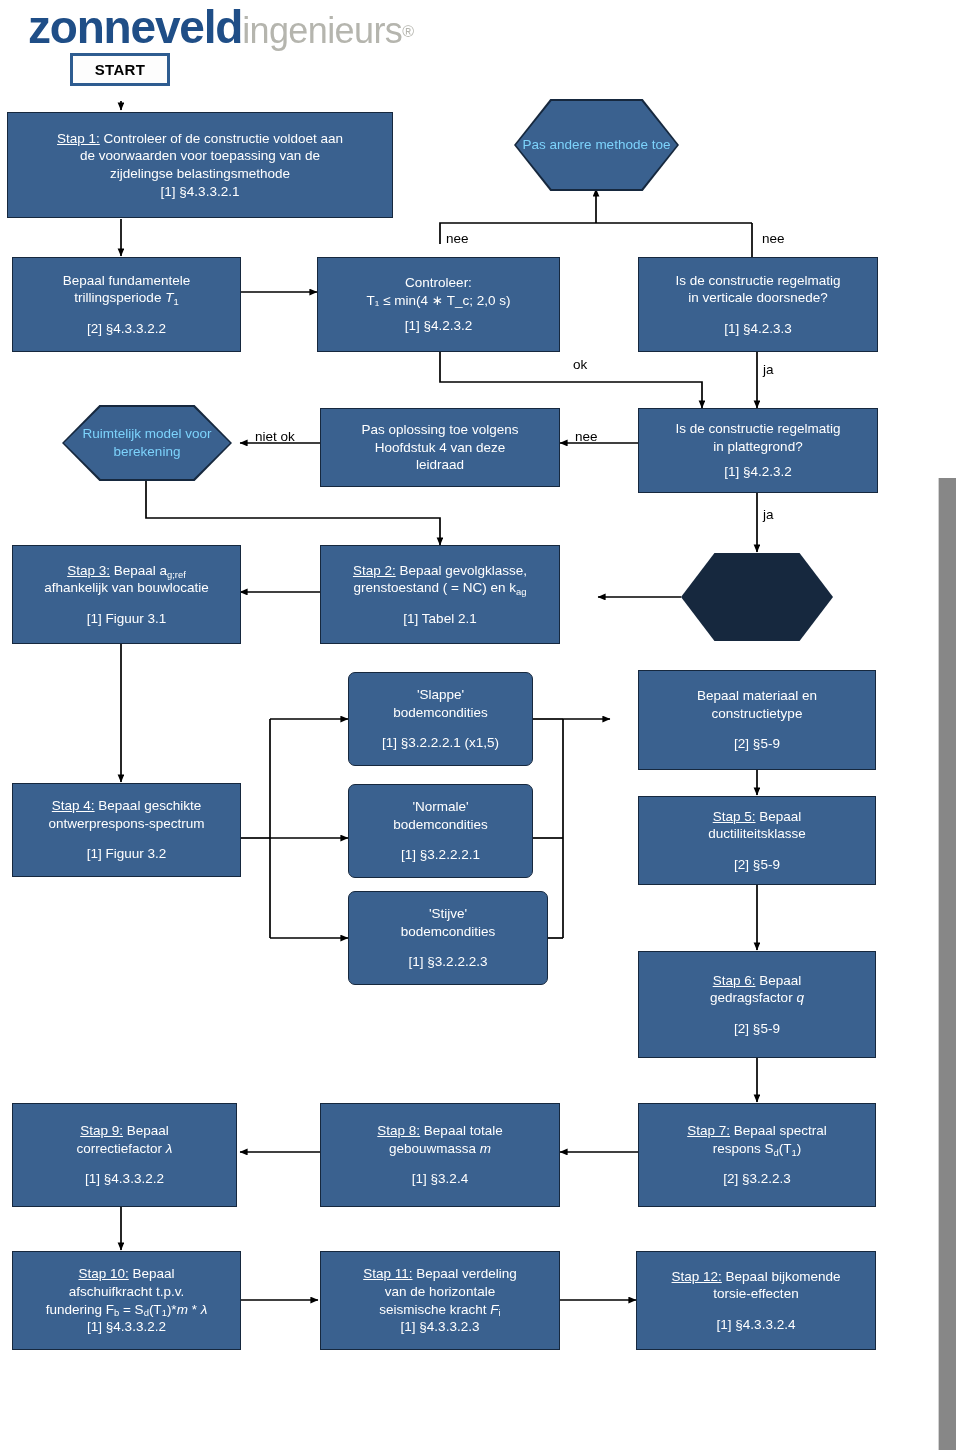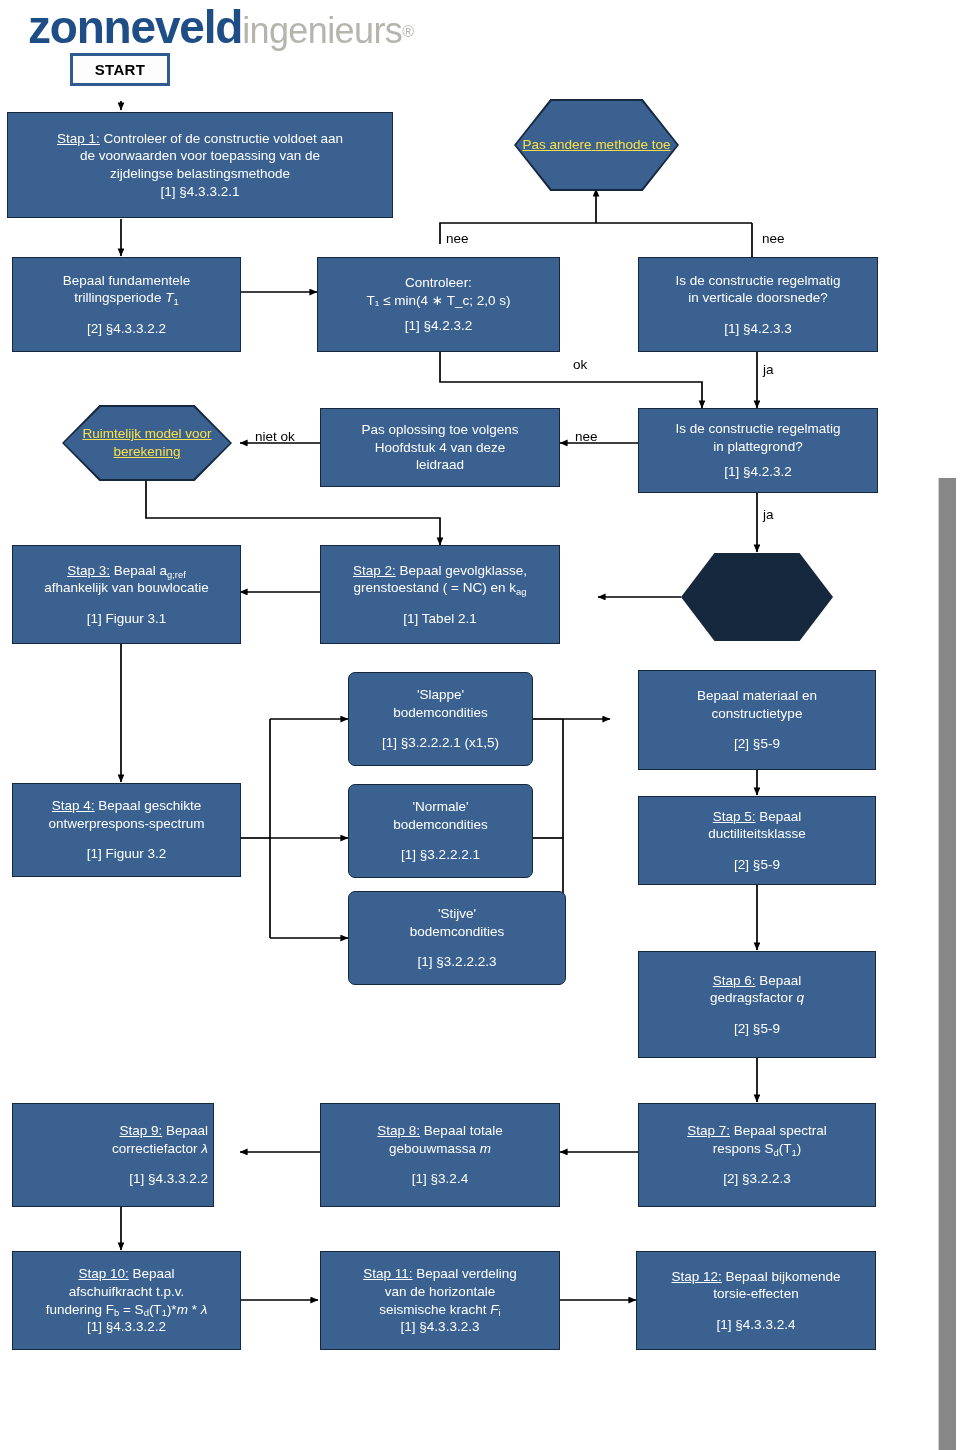--- a/index.html
+++ b/index.html
@@ -76,30 +76,29 @@
     font-size:15px;
     font-weight:bold;
     display:flex;align-items:center;justify-content:center;
     letter-spacing:0.3px;
   }
 
   
   .hex{
     position:absolute;
     background:#3A618F;
-    color:#fde047;
+    color:#7dd3fc;
     display:flex;
     align-items:center;
     justify-content:center;
     text-align:center;
     font-size:13.5px;
     line-height:1.30;
     clip-path:polygon(22% 0%,78% 0%,100% 50%,78% 100%,22% 100%,0% 50%);
     box-sizing:border-box;
-    text-decoration:underline;
   }
   .hexw{
     position:absolute;
     background:#16283E;
     clip-path:polygon(22% 0%,78% 0%,100% 50%,78% 100%,22% 100%,0% 50%);
     box-sizing:border-box;
   }
 
   
   #wires{position:absolute;left:0;top:0;width:960px;height:1450px;pointer-events:none;}
@@ -282,21 +281,21 @@
     <span class="ln">bodemcondities</span>
     <span class="ref">[1] §3.2.2.2.1 (x1,5)</span>
   </div>
 
   <div class="node rounded" style="left:348px;top:784px;width:185px;height:94px;">
     <span class="ln">'Normale'</span>
     <span class="ln">bodemcondities</span>
     <span class="ref">[1] §3.2.2.2.1</span>
   </div>
 
-  <div class="node rounded" style="left:348px;top:891px;width:218px;height:94px;">
+  <div class="node rounded" style="left:348px;top:891px;width:200px;height:94px;">
     <span class="ln">'Stijve'</span>
     <span class="ln">bodemcondities</span>
     <span class="ref">[1] §3.2.2.2.3</span>
   </div>
 
   <div class="node" style="left:638px;top:670px;width:238px;height:100px;">
     <span class="ln">Bepaal materiaal en</span>
     <span class="ln">constructietype</span>
     <span class="ref">[2] §5-9</span>
   </div>
@@ -312,21 +311,21 @@
     <span class="ln">ductiliteitsklasse</span>
     <span class="ref">[2] §5-9</span>
   </div>
 
   <div class="node" style="left:638px;top:951px;width:238px;height:107px;">
     <span class="ln"><span class="u">Stap 6:</span><span> Bepaal</span></span>
     <span class="ln"><span>gedragsfactor </span><span class="it">q</span></span>
     <span class="ref">[2] §5-9</span>
   </div>
 
-  <div class="node" style="left:12px;top:1103px;width:202px;height:104px;align-items:flex-end;">
+  <div class="node" style="left:12px;top:1103px;width:225px;height:104px;">
     <span class="ln"><span class="u">Stap 9:</span><span> Bepaal</span></span>
     <span class="ln"><span>correctiefactor </span><span class="it">λ</span></span>
     <span class="ref">[1] §4.3.3.2.2</span>
   </div>
 
   <div class="node" style="left:320px;top:1103px;width:240px;height:104px;">
     <span class="ln"><span class="u">Stap 8:</span><span> Bepaal totale</span></span>
     <span class="ln"><span>gebouwmassa </span><span class="it">m</span></span>
     <span class="ref">[1] §3.2.4</span>
   </div>

